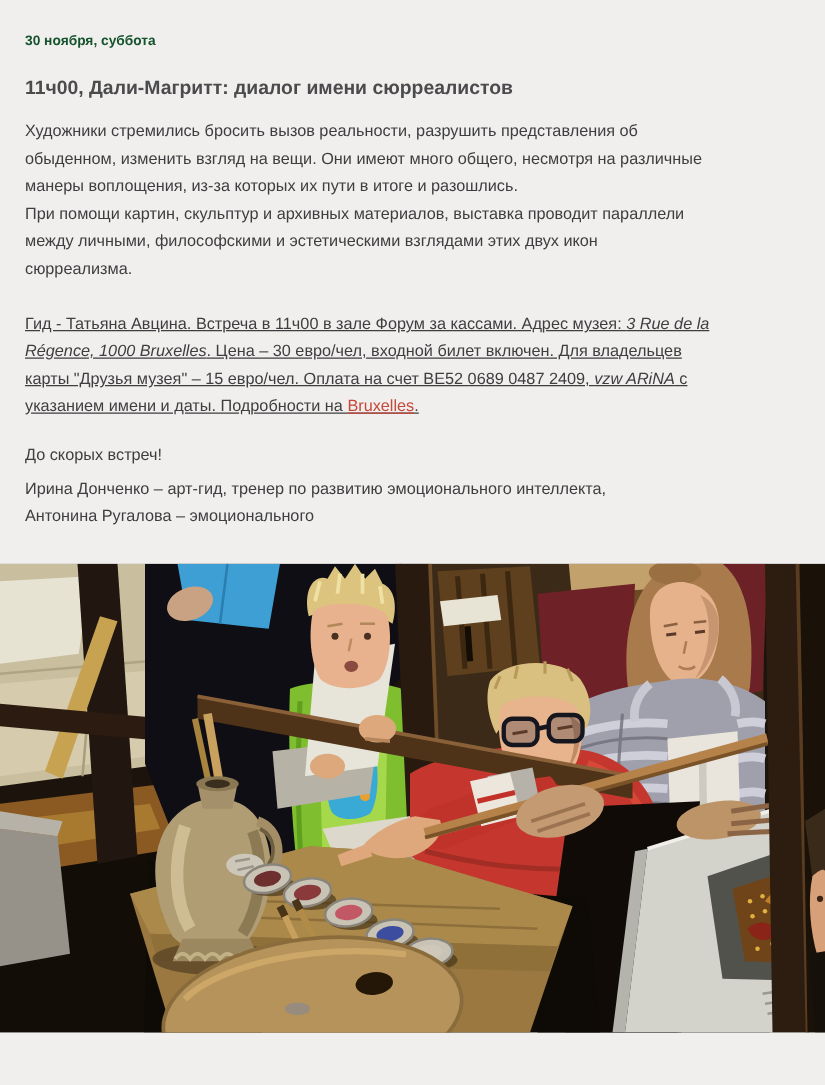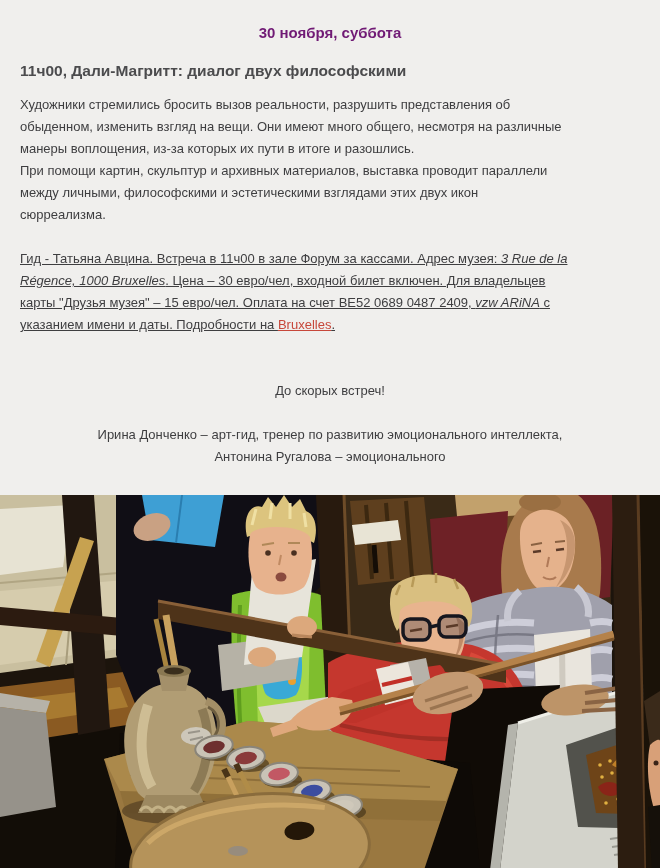--- a/index.html
+++ b/index.html
@@ -4,45 +4,45 @@
 <style>
   html,body{margin:0;padding:0;}
   body{
     width:660px;height:868px;overflow:hidden;
     background:#f0efed;
     font-family:"Liberation Sans", sans-serif;
     color:#3e3e40;
   }
   .content{padding:24px 20px 0;}
   .date-heading{
-    margin:0;text-align:center;
-    font-size:15px;line-height:18px;font-weight:700;color:#701a75;
+    margin:0;text-align:left;
+    font-size:11px;line-height:18px;font-weight:700;color:#14532d;
   }
   .event-title{
     margin:20px 0 0;text-align:left;
     font-size:15.5px;line-height:18px;font-weight:700;color:#4b4b4d;
   }
   p{margin:0;font-size:13px;line-height:22px;color:#3e3e40;}
   .p1{margin-top:14px;}
   .p2{margin-top:22px;text-decoration:underline;}
-  .closing{margin-top:44px;text-align:center;}
-  .signature{margin-top:22px;text-align:center;}
+  .closing{margin-top:17px;}
+  .signature{margin-top:5px;}
   em{font-style:italic;}
   a.fb-link{color:#c7473a;text-decoration:underline;cursor:pointer;}
   .photo{margin-top:27px;width:660px;height:375px;line-height:0;}
   .photo svg{display:block;}
 </style>
 </head>
 <body>
 
 <div class="content">
 
   <h1 class="date-heading">30 ноября, суббота</h1>
 
-  <h2 class="event-title">11ч00, Дали-Магритт: диалог двух философскими</h2>
+  <h2 class="event-title">11ч00, Дали-Магритт: диалог имени сюрреалистов</h2>
 
   <p class="p1"><span>Художники стремились бросить вызов реальности, разрушить представления об</span><br>
     <span>обыденном, изменить взгляд на вещи. Они имеют много общего, несмотря на различные</span><br>
     <span>манеры воплощения, из-за которых их пути в итоге и разошлись.</span><br>
     <span>При помощи картин, скульптур и архивных материалов, выставка проводит параллели</span><br>
     <span>между личными, философскими и эстетическими взглядами этих двух икон</span><br>
     <span>сюрреализма.</span></p>
 
   <p class="p2"><span>Гид - Татьяна Авцина. Встреча в 11ч00 в зале Форум за кассами. Адрес музея: </span><em>3 Rue de la</em><br>
     <em>Régence, 1000 Bruxelles</em><span>. Цена – 30 евро/чел, входной билет включен. Для владельцев</span><br>

